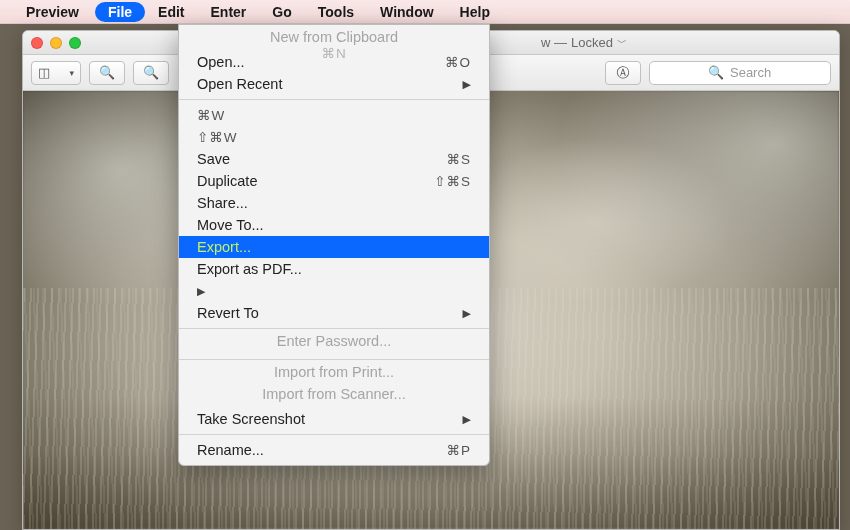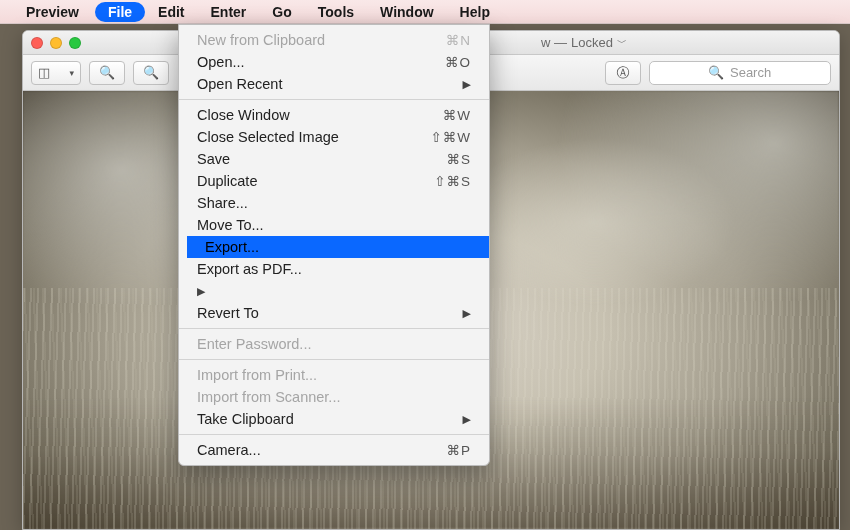--- a/index.html
+++ b/index.html
@@ -38,22 +38,22 @@
   filter: blur(1px);
 }
 .content::after { content:""; position:absolute; left:0; right:0; bottom:0; height:55%;
   background: repeating-linear-gradient(92deg, rgba(230,226,210,.18) 0 2px, transparent 2px 7px),
               repeating-linear-gradient(88deg, rgba(200,195,175,.15) 0 2px, transparent 2px 9px);
 }
 
 
 .dropdown { position: absolute; left: 178px; top: 24px; width: 312px; background: #f3f3f3; border: 1px solid #bcbcbc; border-radius: 0 0 6px 6px; box-shadow: 0 10px 26px rgba(0,0,0,.35); padding: 4px 0; font-size: 14.5px; }
 .dropdown .row { display:flex; align-items:center; height: 22px; padding: 0 18px; color:#222; cursor:default; position:relative;}
-.dropdown .row.disabled { color:#a5a5a5; }
-.dropdown .row.selected { background:#0a68ff; color:#000000;margin-left:8px; }
+.dropdown .row.disabled { color:#a5a5a5;flex-direction:column; }
+.dropdown .row.selected { background:#0a68ff; color:#bef264; }
 .dropdown .row .lbl { flex:1; }
 .dropdown .row .sc { font-size: 13.5px; color:#555; letter-spacing:1px; }
 .dropdown .row.disabled .sc { color:#b5b5b5; }
 .dropdown .row .sub { font-size: 11px; color:#444; }
 .dropdown .sep { height:1px; background:#d2d2d2; margin: 4px 0; }
 </style>
 </head>
 <body>
 
 <div class="menubar">
@@ -114,25 +114,23 @@
     <div class="row">
       <span class="lbl">Open...</span>
       <span class="sc">⌘O</span>
     </div>
     <div class="row">
       <span class="lbl">Open Recent</span>
       <span class="sub">▶</span>
     </div>
     <div class="sep"></div>
     <div class="row">
-      <span class="lbl">Close Window</span>
       <span class="sc">⌘W</span>
     </div>
     <div class="row">
-      <span class="lbl">Close Selected Image</span>
       <span class="sc">⇧⌘W</span>
     </div>
     <div class="row">
       <span class="lbl">Save</span>
       <span class="sc">⌘S</span>
     </div>
     <div class="row">
       <span class="lbl">Duplicate</span>
       <span class="sc">⇧⌘S</span>
     </div>
@@ -160,21 +158,21 @@
       <span class="lbl">Enter Password...</span>
     </div>
     <div class="sep"></div>
     <div class="row disabled">
       <span class="lbl">Import from Print...</span>
     </div>
     <div class="row disabled">
       <span class="lbl">Import from Scanner...</span>
     </div>
     <div class="row">
-      <span class="lbl">Take Clipboard</span>
+      <span class="lbl">Take Screenshot</span>
       <span class="sub">▶</span>
     </div>
     <div class="sep"></div>
     <div class="row">
-      <span class="lbl">Camera...</span>
+      <span class="lbl">Rename...</span>
       <span class="sc">⌘P</span>
     </div>
   </div>
 
 </body></html>

